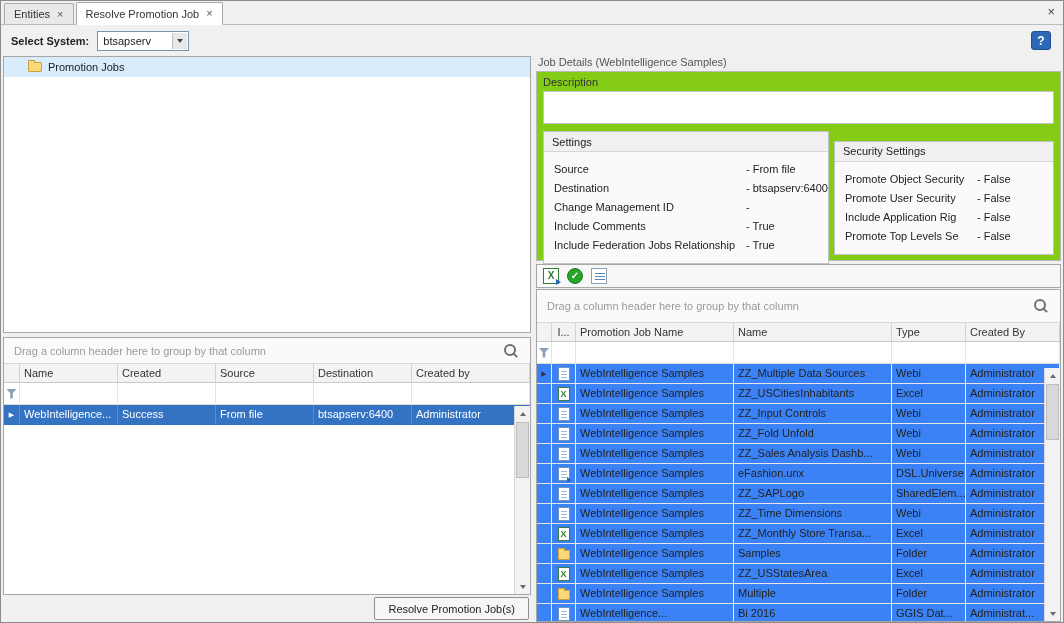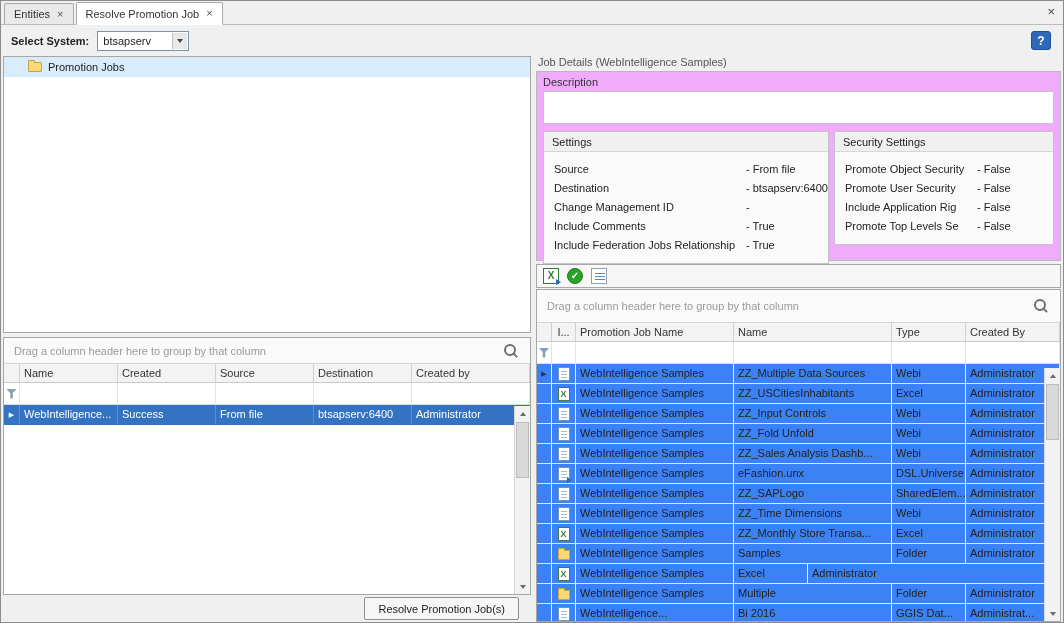--- a/index.html
+++ b/index.html
@@ -80,30 +80,30 @@
     border:1px solid #bdbdbd; }
   
   .jobs-grid { position:absolute; left:0; top:281px; right:0; height:258px; }
   .jobs-grid .group-bar { height:26px; }
   .l-ind { width:16px; flex:none; }
   .l-name,.l-status,.l-source,.l-dest { width:98px; flex:none; }
   .l-created { flex:1; }
   .jobs-grid .vscroll { top:68px; bottom:0; }
   .left-footer { position:absolute; left:0; right:0; bottom:0; height:26px; display:flex;
     justify-content:flex-end; align-items:flex-end; }
-  .resolve-btn { height:23px; padding:0 13px; margin-right:12px; background:#f6f6f6;
+  .resolve-btn { height:23px; padding:0 13px; margin-right:2px; background:#f6f6f6;
     border:1px solid #8f8f8f; border-radius:2px; font-size:11px; color:#222;
     font-family:"Liberation Sans", sans-serif; }
   
   .jd-title { position:absolute; left:2px; top:0; color:#555; }
-  .jd-box { position:absolute; left:0; top:15px; right:0; height:190px; background:#f0abfc;
+  .jd-box { position:absolute; left:0; top:15px; right:0; height:190px; background:#84cc16;
     border:1px solid #b9b9b9; padding:4px 6px; }
   .desc-label { color:#333; margin-bottom:3px; }
   .desc-box { background:#fff; border:1px solid #c3c3c3; height:33px; margin-bottom:7px; }
-  .groups { display:flex; gap:5px; align-items:flex-start; }
+  .groups { display:flex; gap:5px; align-items:center; }
   .groupbox { border:1px solid #c3c3c3; background:#fafafa; }
   .groupbox.settings { width:286px; flex:none; }
   .groupbox.security { flex:1; }
   .gb-header { height:20px; background:#f0f0f0; border-bottom:1px solid #d6d6d6; display:flex;
     align-items:center; padding:0 8px; color:#222; }
   .gb-body { padding:8px 10px; }
   .kv { display:flex; line-height:19px; }
   .settings .kv-label { width:192px; flex:none; }
   .security .kv-label { width:132px; flex:none; }
   .kv-value { white-space:nowrap; }
@@ -435,20 +435,21 @@
               <div class="cell c-type">Folder</div>
               <div class="cell c-created">Administrator</div>
             </div>
 
             <div class="row">
               <div class="cell ind c-ind"></div>
               <div class="cell c-icon">
                 <span class="ficon ficon-excel"></span>
               </div>
               <div class="cell c-job">WebIntelligence Samples</div>
+              <div class="cell c-name">ZZ_USStatesArea</div>
               <div class="cell c-type">Excel</div>
               <div class="cell c-created">Administrator</div>
             </div>
 
             <div class="row">
               <div class="cell ind c-ind"></div>
               <div class="cell c-icon">
                 <span class="ficon ficon-folder"></span>
               </div>
               <div class="cell c-job">WebIntelligence Samples</div>

